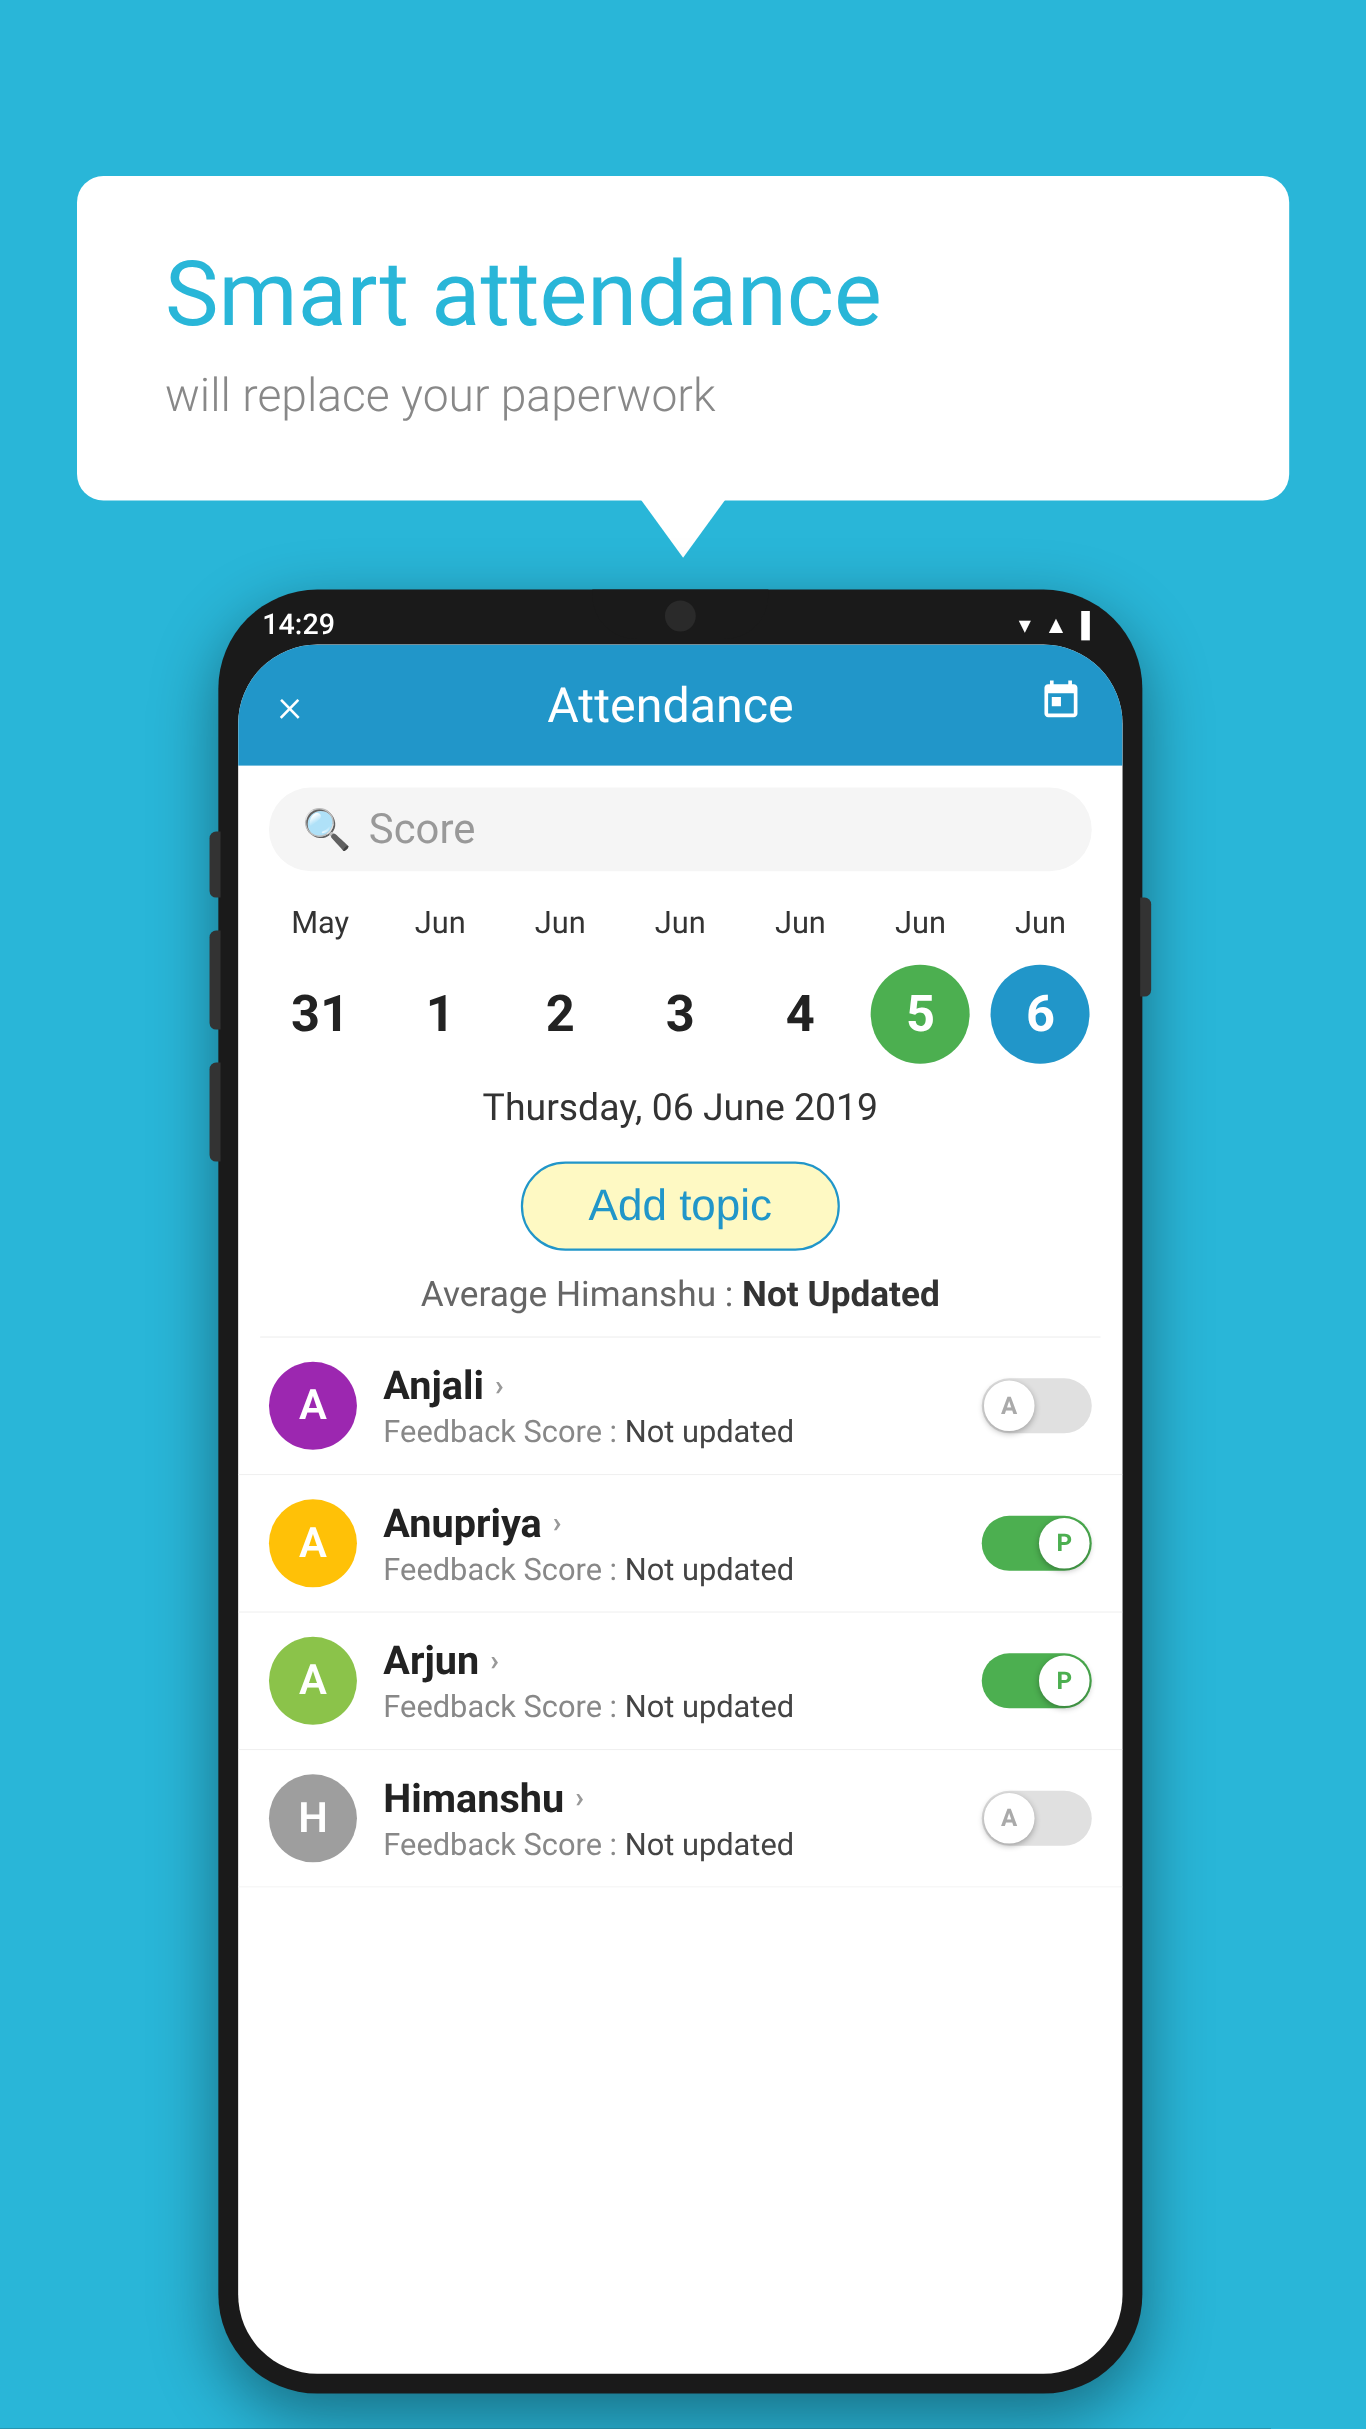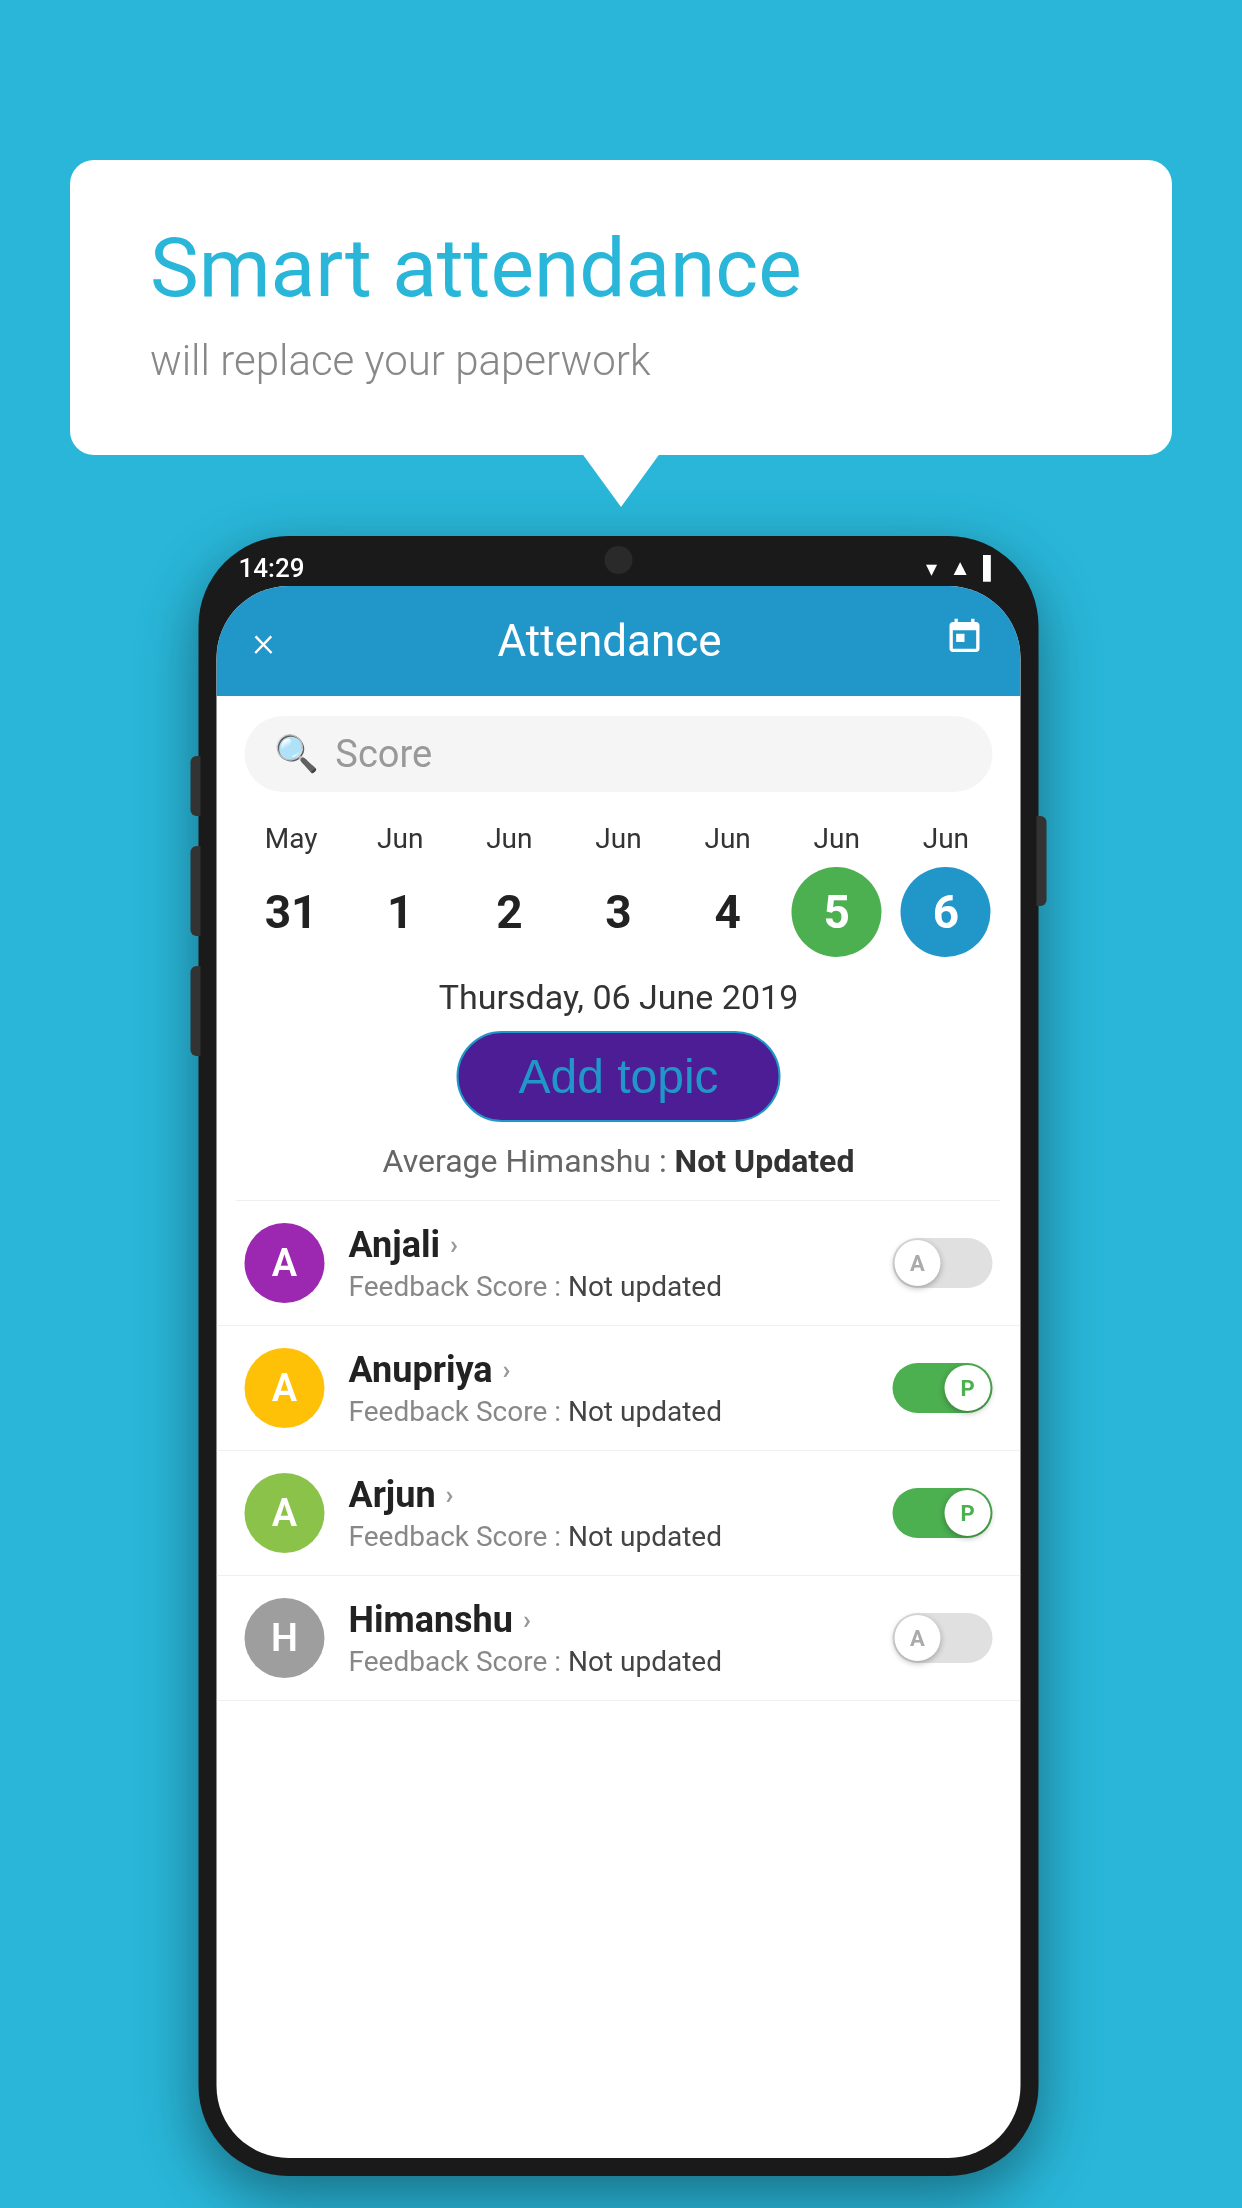--- a/index.html
+++ b/index.html
@@ -194,21 +194,21 @@
       padding: 10px 20px 0;
       display: flex;
       align-items: flex-start;
       justify-content: space-around;
     }
 
     .calendar-day {
       display: flex;
       flex-direction: column;
       align-items: center;
-      gap: 12px;
+      gap: 22px;
     }
 
     .day-month {
       font-size: 28px;
       color: #333;
       font-weight: 400;
     }
 
     .day-number {
       font-size: 46px;
@@ -238,27 +238,27 @@
       text-align: center;
       padding: 20px 0 14px;
       font-size: 34px;
       color: #333;
       font-weight: 400;
     }
 
     
     .add-topic-btn {
       display: block;
-      margin: 0 auto 20px;
+      margin: 15px auto 20px;
       border: 2px solid #2196C9;
       border-radius: 50px;
       padding: 16px 60px;
-      background: #4c1d95;
+      background: #fef9c3;
       color: #2196C9;
-      font-size: 48px;
+      font-size: 40px;
       width: fit-content;
     }
 
     
     .avg-feedback {
       text-align: center;
       font-size: 32px;
       color: #666;
       margin-bottom: 20px;
     }

